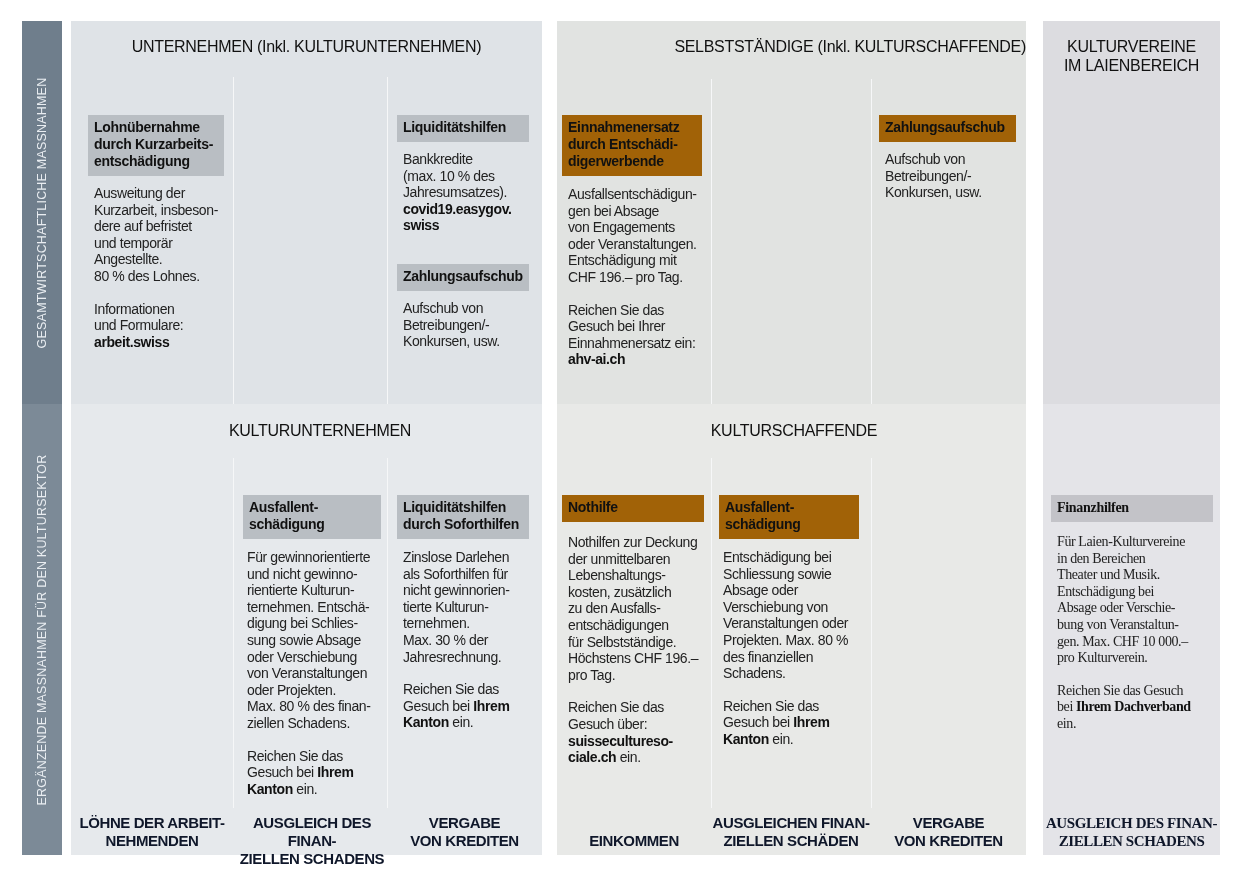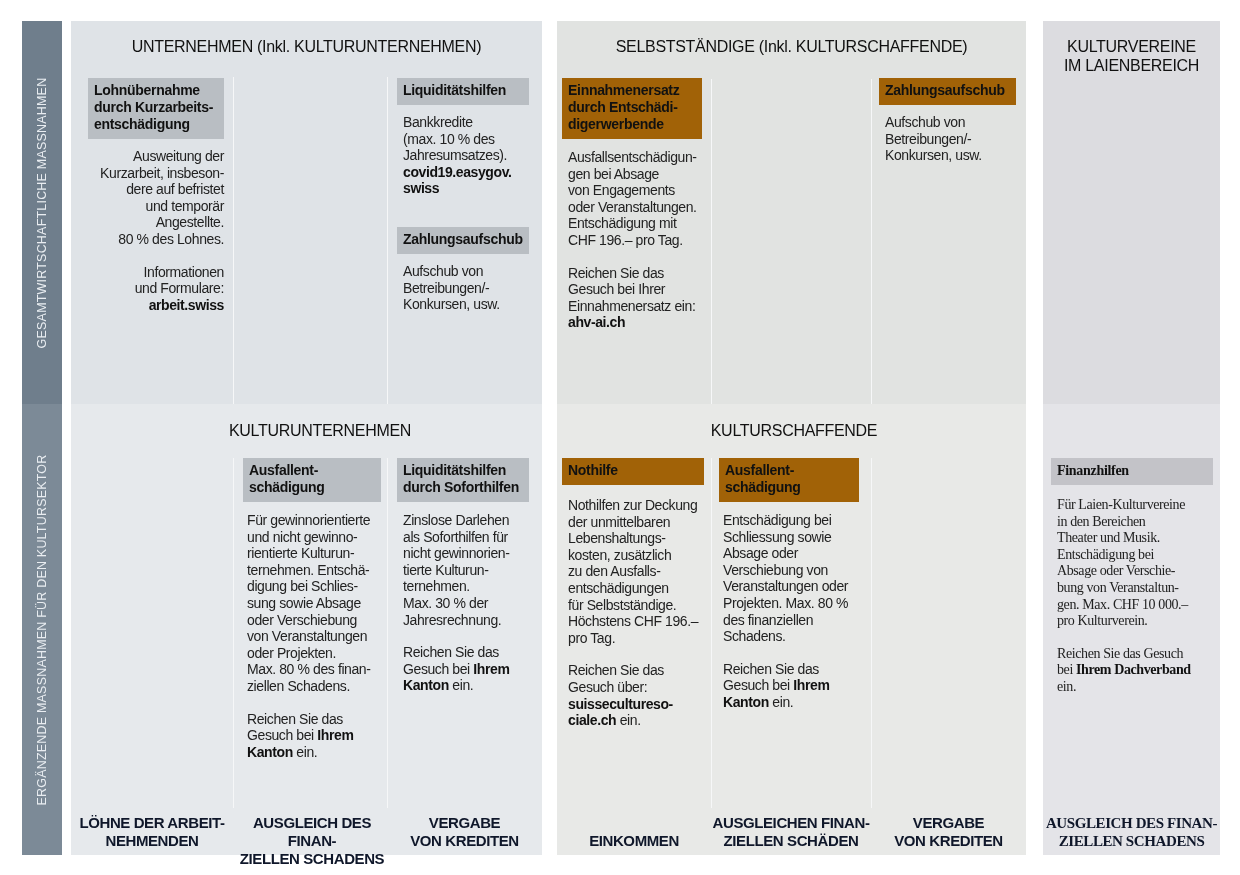--- a/index.html
+++ b/index.html
@@ -22,21 +22,21 @@
   .panel-b-bot { background: #e8e9e7; }
   .panel-c-top { background: #dcdce0; }
   .panel-c-bot { background: #e4e4e8; }
 
   .group-title { text-align: center; font-weight: normal; font-size: 16px;
                  letter-spacing: -0.3px; color: #111; line-height: 19px; }
 
   .vline { width: 1px; background: #f6f7f8; }
 
   .card-head { background: #b9bec3; font-weight: bold; font-size: 14px;
-               line-height: 17px; padding: 4px 6px 6px 6px; letter-spacing: -0.3px; color:#111; }
+               line-height: 17px; padding: 4px 6px 6px 6px; letter-spacing: -0.3px; color:#111;margin-top:37px; }
   .panel-b-top .card-head, .panel-b-bot .card-head { background: #a16207; }
   .panel-c-bot .card-head { background: #c3c3c8; }
 
   .card-text { font-size: 14px; line-height: 16.6px; letter-spacing: -0.4px; color: #222; }
   .card-text p { margin: 0 0 16px 0; }
   .card-text b { color: #111; }
 
   .foot { color: #0f172a; font-weight: bold; font-size: 15px; line-height: 18px;
           text-align: center; letter-spacing: -0.4px; }
 </style>
@@ -55,21 +55,21 @@
 
   <div class="abs vline" style="left:162px; top:56px; height:327px;"></div>
   <div class="abs vline" style="left:316px; top:56px; height:327px;"></div>
 
   <div class="abs" style="left:17px; top:57px; width:136px;">
     <div class="card-head">
       <div>Lohnübernahme</div>
       <div>durch Kurzarbeits-</div>
       <div>entschädigung</div>
     </div>
-    <div class="card-text" style="padding-top:9px; padding-left:6px;text-align:right;">
+    <div class="card-text" style="padding-top:9px; padding-left:6px;">
       <p>
         <span>Ausweitung der</span><br>
         <span>Kurzarbeit, insbeson-</span><br>
         <span>dere auf befristet</span><br>
         <span>und temporär</span><br>
         <span>Angestellte.</span><br>
         <span>80 % des Lohnes.</span>
       </p>
       <p>
         <span>Informationen</span><br>
@@ -167,21 +167,21 @@
     <div>AUSGLEICH DES FINAN-</div>
       <div>ZIELLEN SCHADENS</div>
   </div>
   <div class="abs foot" style="left:316px; top:410px; width:155px;">
     <div>VERGABE</div>
       <div>VON KREDITEN</div>
   </div>
 </div>
 
 <div class="abs panel-b-top" style="left:557px; top:21px; width:469px; height:383px;">
-  <div class="abs group-title" style="left:0; top:16px; width:469px;">SELBSTSTÄNDIGE (Inkl. KULTURSCHAFFENDE)</div>
+  <div class="abs group-title" style="left:0; top:16px; width:469px;text-align:right;">SELBSTSTÄNDIGE (Inkl. KULTURSCHAFFENDE)</div>
 
   <div class="abs vline" style="left:154px; top:58px; height:325px;"></div>
   <div class="abs vline" style="left:314px; top:58px; height:325px;"></div>
 
   <div class="abs" style="left:5px; top:57px; width:140px;">
     <div class="card-head">
       <div>Einnahmenersatz</div>
       <div>durch Entschädi-</div>
       <div>digerwerbende</div>
     </div>

